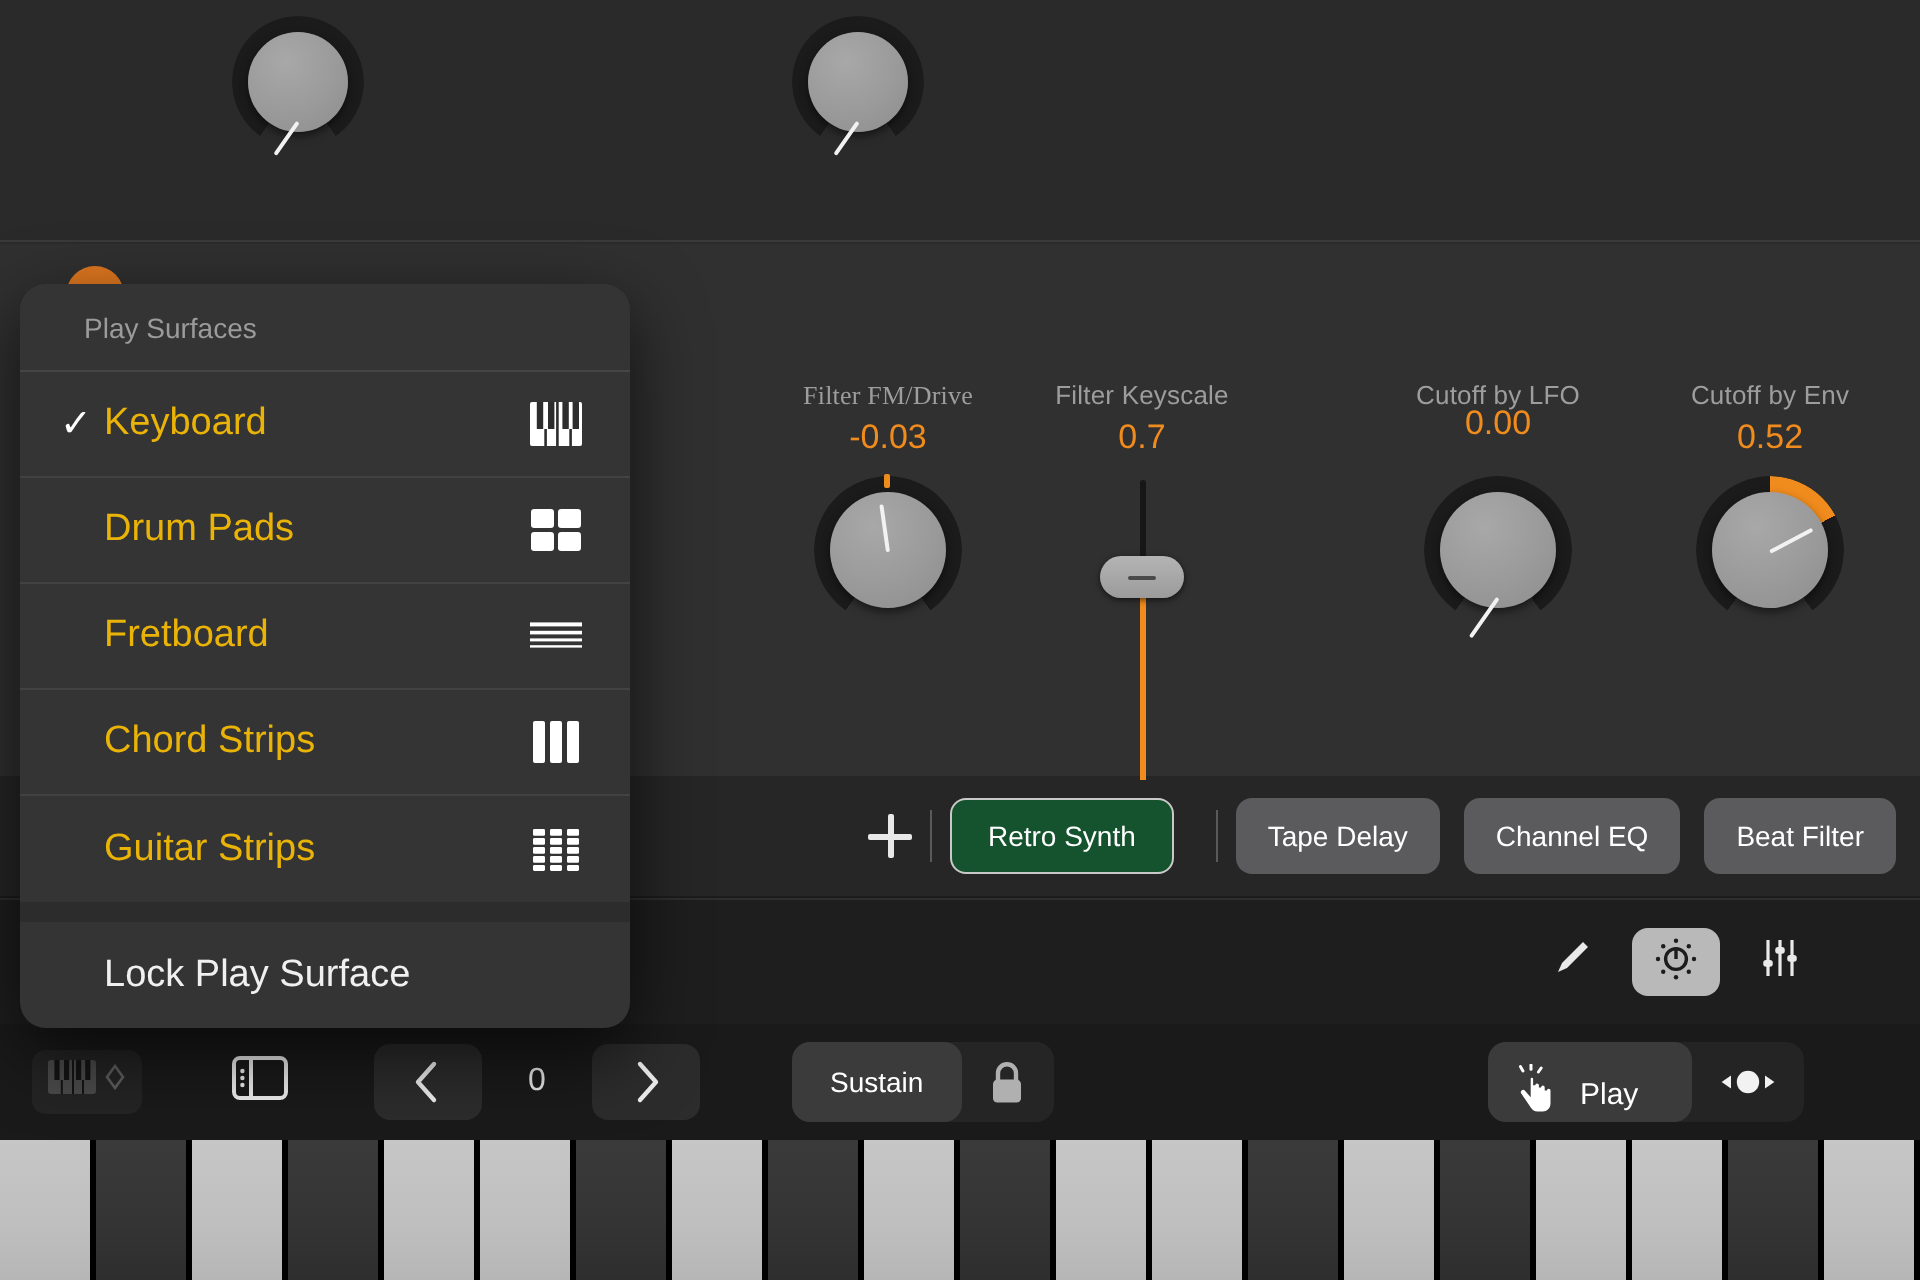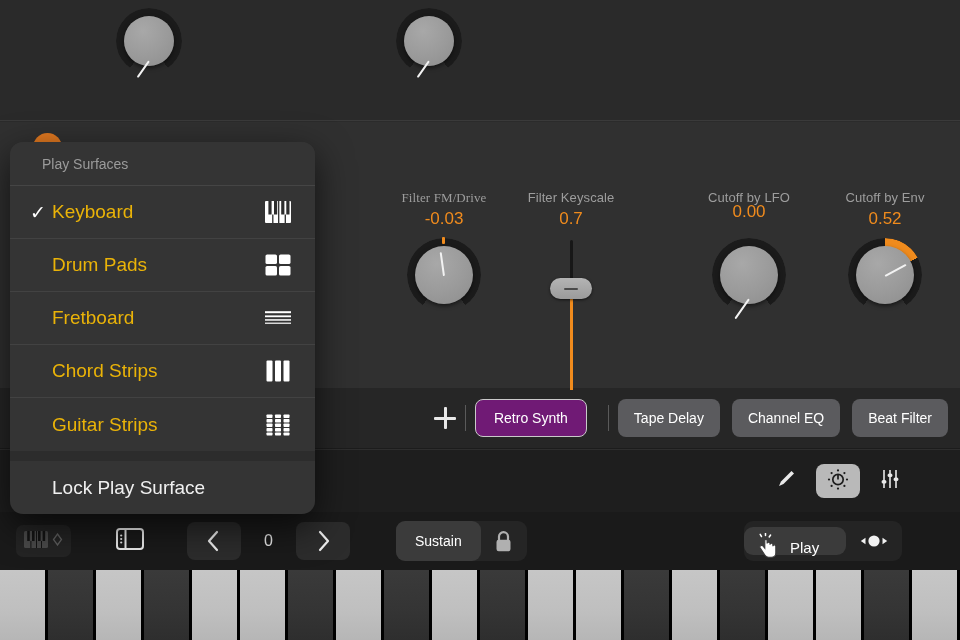--- a/index.html
+++ b/index.html
@@ -126,21 +126,21 @@
     height: 38px; border-radius: 8px;
     display: flex; align-items: center; justify-content: center;
     padding: 0 16px;
     font-size: 14px; color: #ffffff;
     background: #5b5b5e;
     margin-right: 12px;
     white-space: nowrap;
     cursor: pointer;
   }
   .chain-btn.instrument {
-    background: #701a75;
+    background: #14532d;
     border: 1.5px solid #c9c9c9;
     min-width: 112px;
   }
 
   
   .icon-bar {
     position: absolute; left: 0; top: 449px; width: 960px; height: 63px;
     background: #1e1e1e;
     border-top: 1px solid #2e2e2e;
     display: flex; align-items: center; justify-content: flex-end;
@@ -197,21 +197,21 @@
   .lock-btn {
     width: 46px; height: 40px;
     display: flex; align-items: center; justify-content: center; cursor: pointer;
   }
   .play-group {
     margin-left: auto; margin-right: 58px;
     display: flex; align-items: center;
     background: #242424; border-radius: 9px; height: 40px;
   }
   .play-btn {
-    height: 28px; padding: 12px 14px 0 12px; border-radius: 9px;
+    height: 40px; padding: 12px 14px 0 12px; border-radius: 9px;
     background: #3b3b3b; color: #fff; font-size: 15px;
     display: flex; align-items: center; gap: 9px; cursor: pointer;
     min-width: 102px;
   }
   .glide-btn {
     width: 56px; height: 40px;
     display: flex; align-items: center; justify-content: center; cursor: pointer;
   }
 
   

